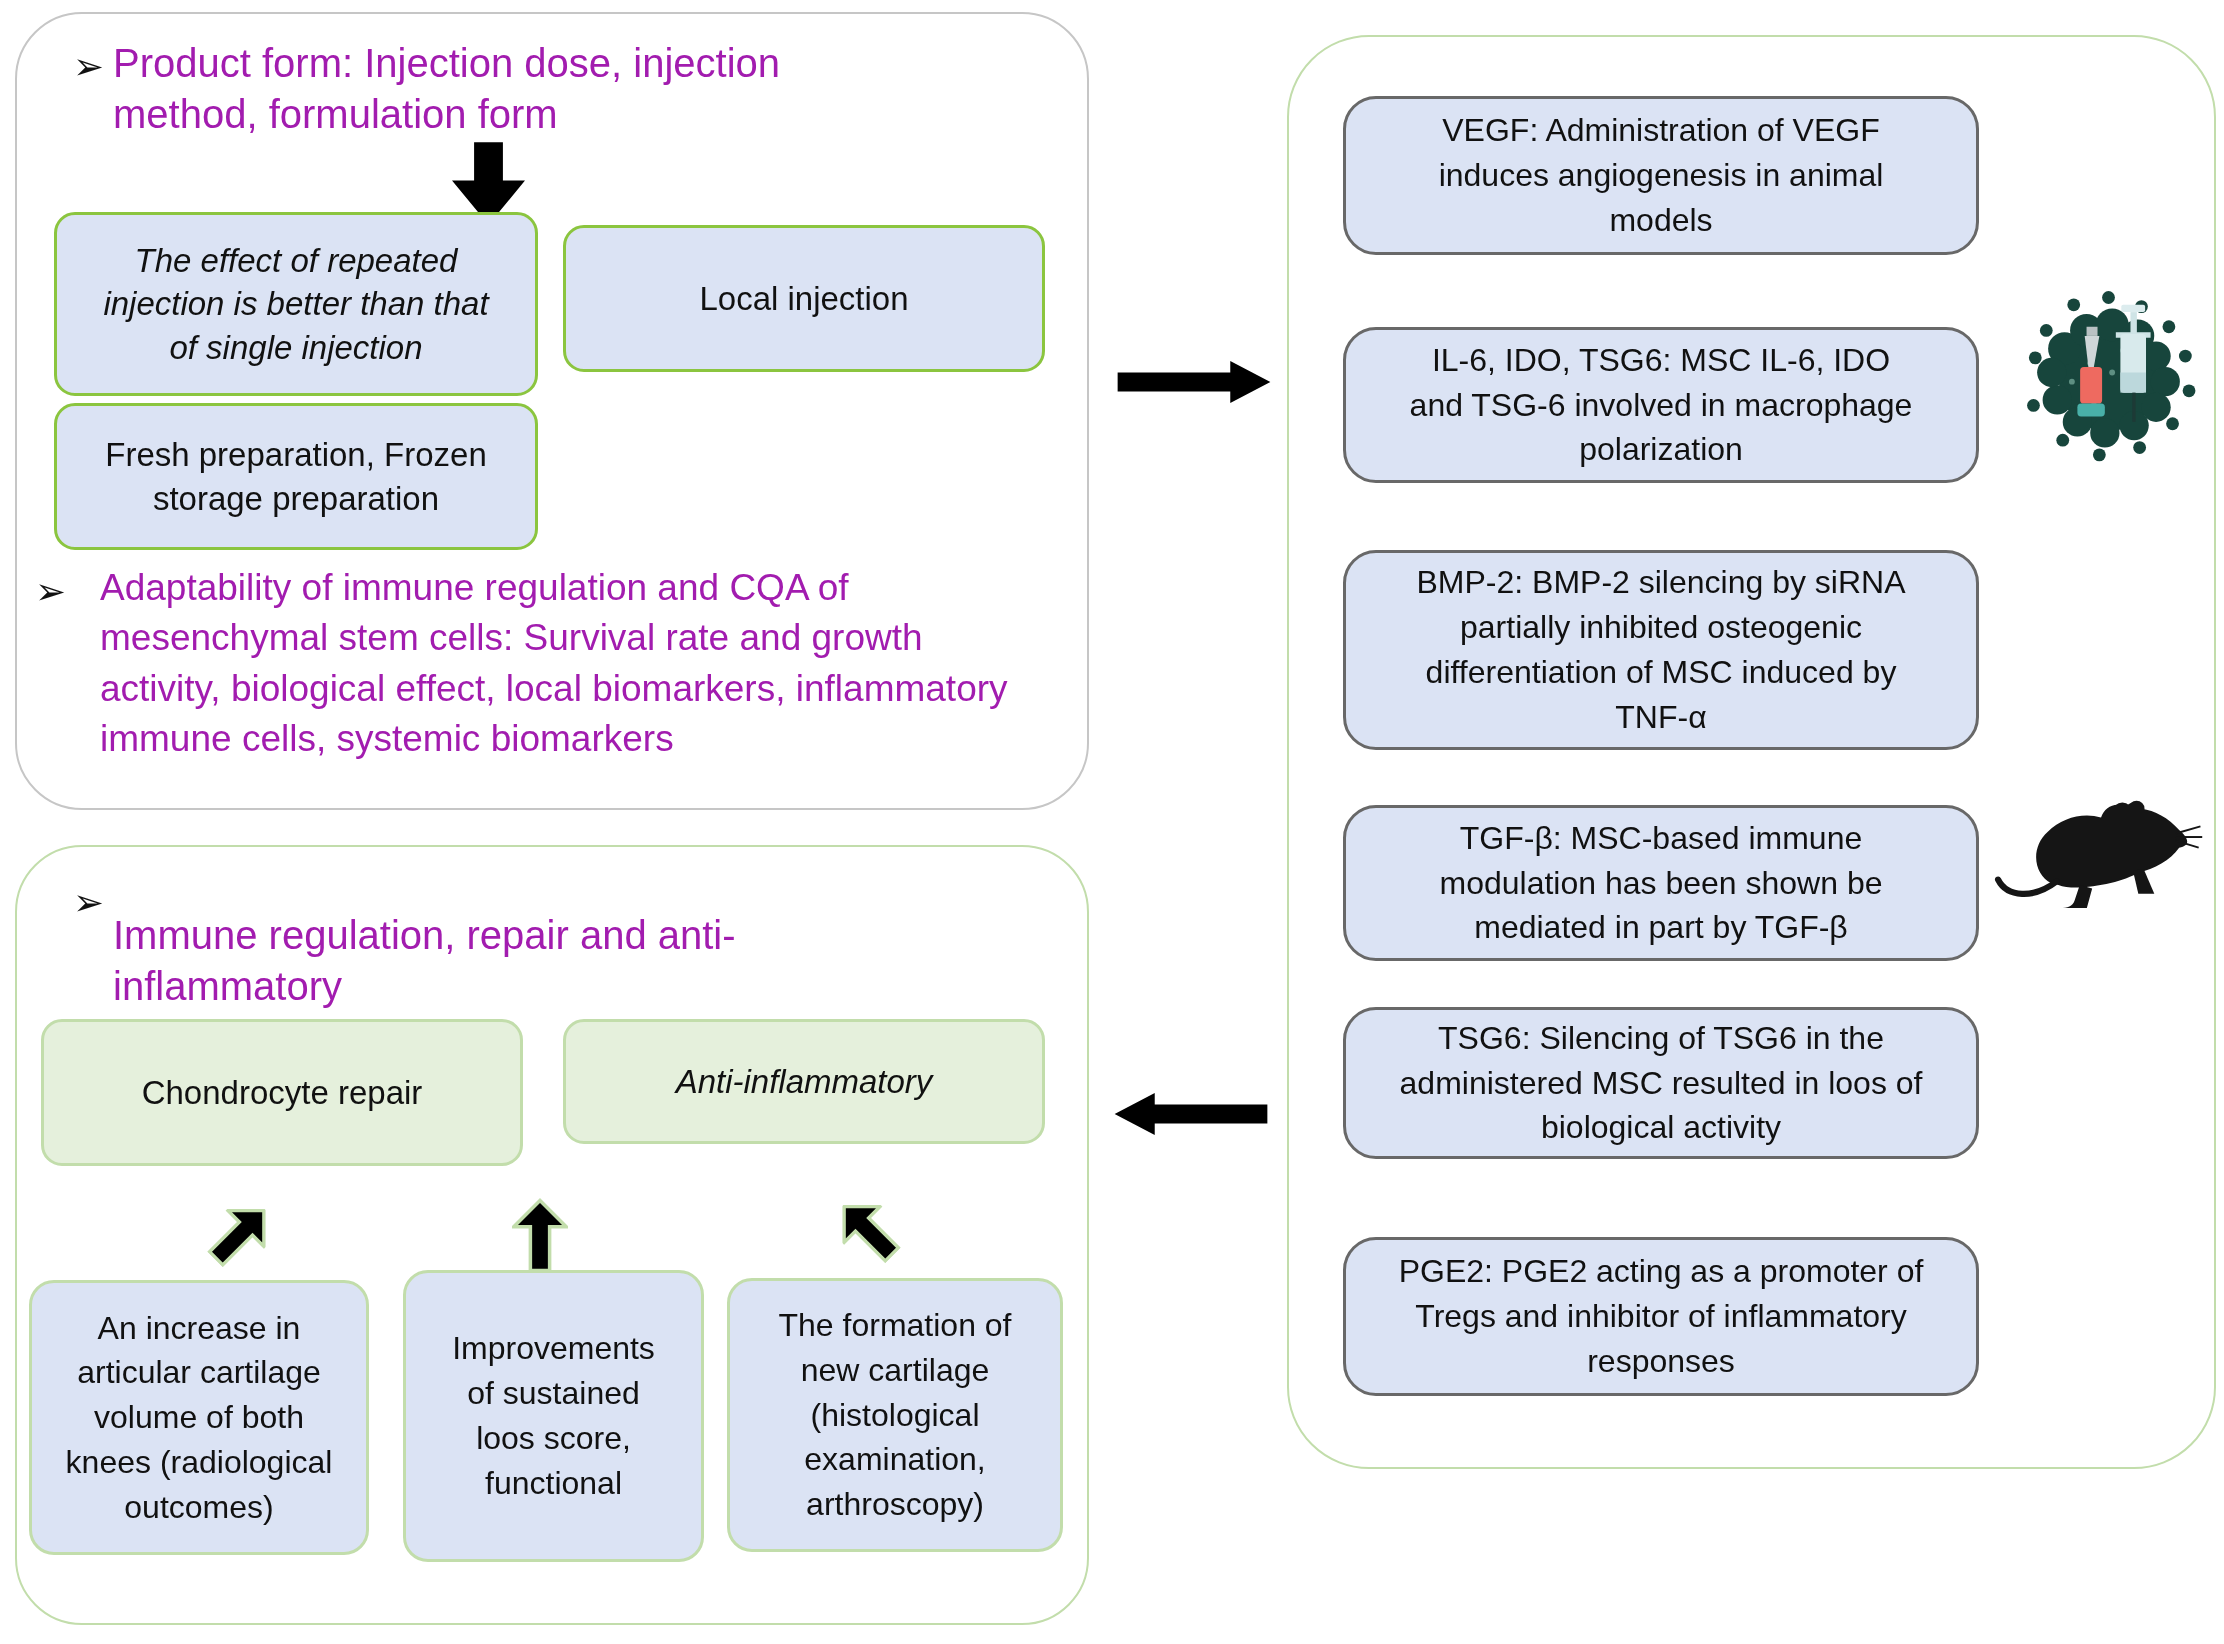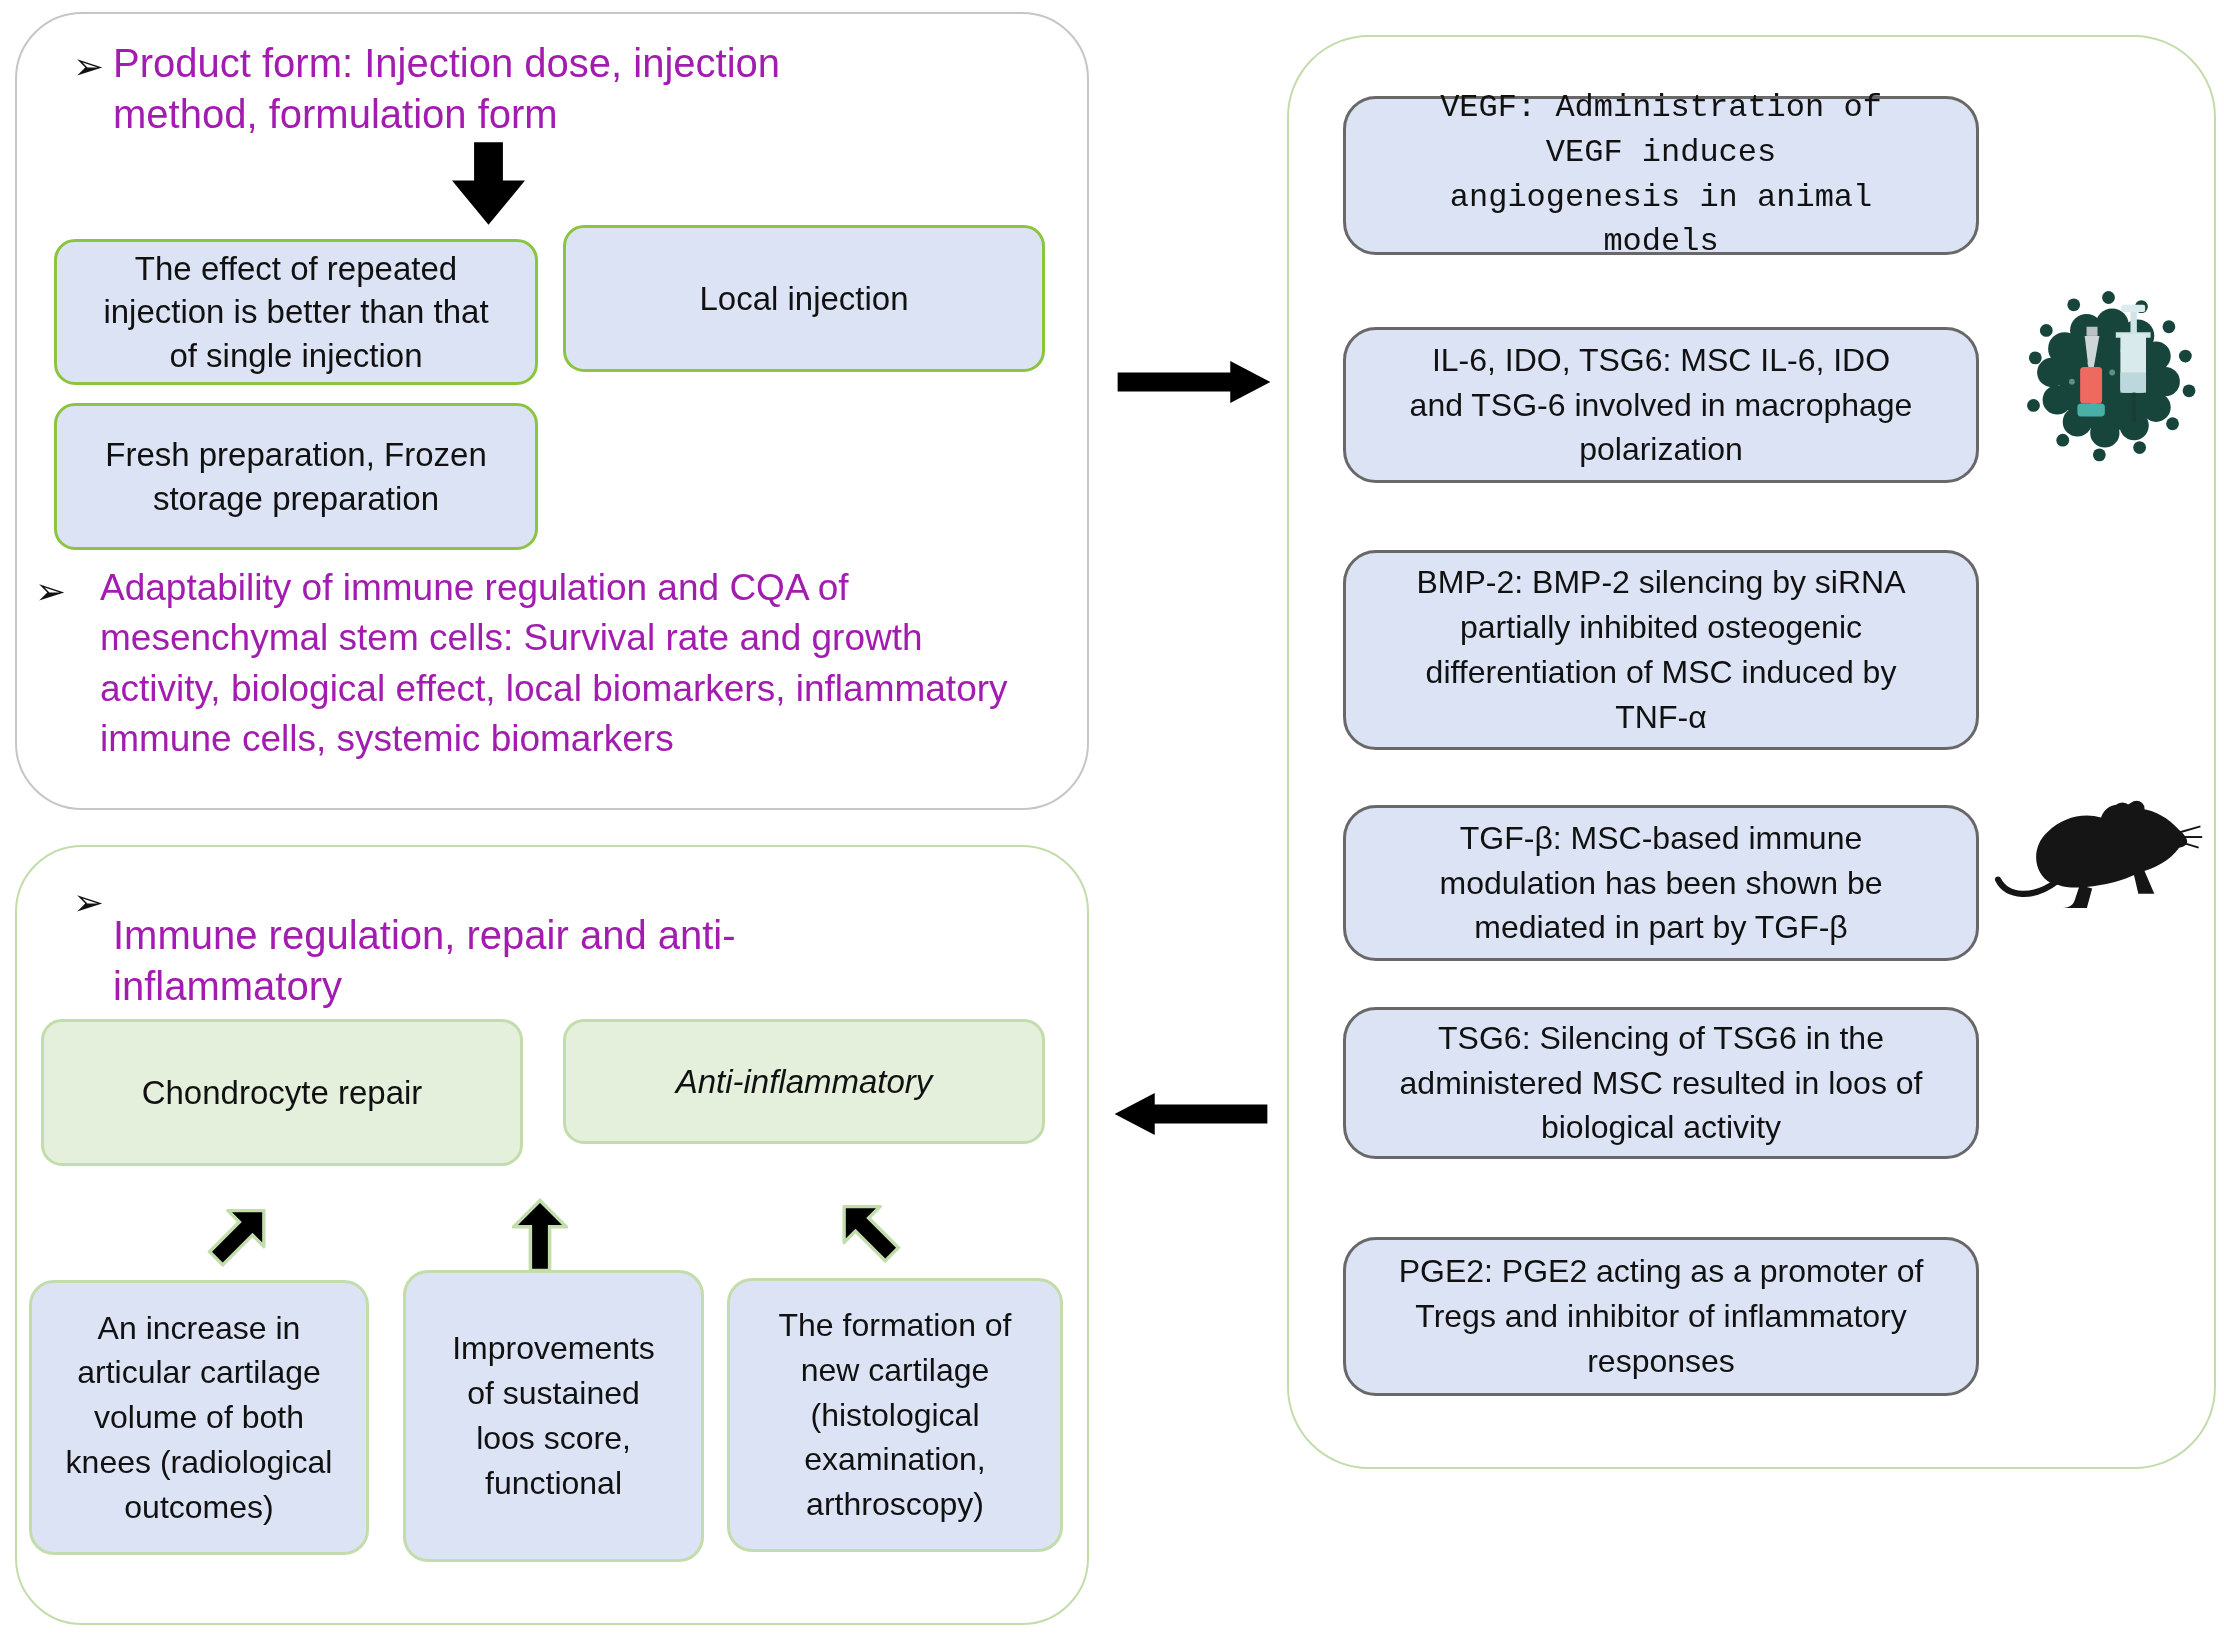--- a/index.html
+++ b/index.html
@@ -32,21 +32,21 @@
 
   <span class="bullet-marker" style="left:73px;top:48px;">➢</span>
   <div class="bullet-text" style="left:113px;top:38px;width:769px;font-size:40px;line-height:1.27;">Product form: Injection dose, injection method, formulation form</div>
 
   <div class="abs" style="left:452px;top:142px;">
     <svg width="73" height="83" viewBox="0 0 76 86">
       <path d="M23,0 h30 v40 h23 L38,86 L0,40 h23 Z" fill="#000"></path>
     </svg>
   </div>
 
-  <div class="box box-blue-vivid" style="left:54px;top:239px;width:484px;height:146px;padding:5.8px 38px;">The effect of repeated injection is better than that of single injection</div>
+  <div class="box box-blue-vivid" style="left:54px;top:212px;width:484px;height:184px;padding:5.8px 38px;font-style:italic;">The effect of repeated injection is better than that of single injection</div>
 
   <div class="box box-blue-vivid" style="left:563px;top:225px;width:482px;height:147px;padding:5.8px 38px;">Local injection</div>
 
   <div class="box box-blue-vivid" style="left:54px;top:403px;width:484px;height:147px;padding:5.8px 38px;">Fresh preparation, Frozen storage preparation</div>
 
   <span class="bullet-marker" style="left:35px;top:573px;">➢</span>
   <div class="bullet-text" style="left:100px;top:563px;width:913px;font-size:37px;line-height:1.36;">Adaptability of immune regulation and CQA of mesenchymal stem cells: Survival rate and growth activity, biological effect, local biomarkers, inflammatory immune cells, systemic biomarkers</div>
 
   <div class="container green" style="left:15.4px;top:845px;width:1070px;height:776px;"></div>
 
@@ -85,21 +85,21 @@
     </svg>
   </div>
   <div class="abs" style="left:1114px;top:1093px;">
     <svg width="154" height="42" viewBox="0 0 160 44">
       <path d="M160,12 h-118 v-12 l-42,22 l42,22 v-12 H160 Z" fill="#000"></path>
     </svg>
   </div>
 
   <div class="container green" style="left:1287px;top:35px;width:925px;height:1430px;border-radius:82px;"></div>
 
-  <div class="box box-blue-gray" style="left:1343px;top:96px;width:636px;height:159px;padding:5.8px 88px;font-family:Liberation Mono, monospace;">VEGF: Administration of VEGF induces angiogenesis in animal models</div>
+  <div class="box box-blue-gray" style="left:1343px;top:96px;width:636px;height:159px;padding:5.8px 88px;">VEGF: Administration of VEGF induces angiogenesis in animal models</div>
 
   <div class="box box-blue-gray" style="left:1343px;top:327px;width:636px;height:156px;padding:5.8px 60px;">IL-6, IDO, TSG6: MSC IL-6, IDO and TSG-6 involved in macrophage polarization</div>
 
   <div class="box box-blue-gray" style="left:1343px;top:550px;width:636px;height:200px;padding:5.8px 45px;">BMP-2: BMP-2 silencing by siRNA partially inhibited osteogenic differentiation of MSC induced by TNF-α</div>
 
   <div class="box box-blue-gray" style="left:1343px;top:805px;width:636px;height:156px;padding:5.8px 74px;">TGF-β: MSC-based immune modulation has been shown be mediated in part by TGF-β</div>
 
   <div class="box box-blue-gray" style="left:1343px;top:1007px;width:636px;height:152px;padding:5.8px 45px;">TSG6: Silencing of TSG6 in the administered MSC resulted in loos of biological activity</div>
 
   <div class="box box-blue-gray" style="left:1343px;top:1237px;width:636px;height:159px;padding:5.8px 45px;">PGE2: PGE2 acting as a promoter of Tregs and inhibitor of inflammatory responses</div>

